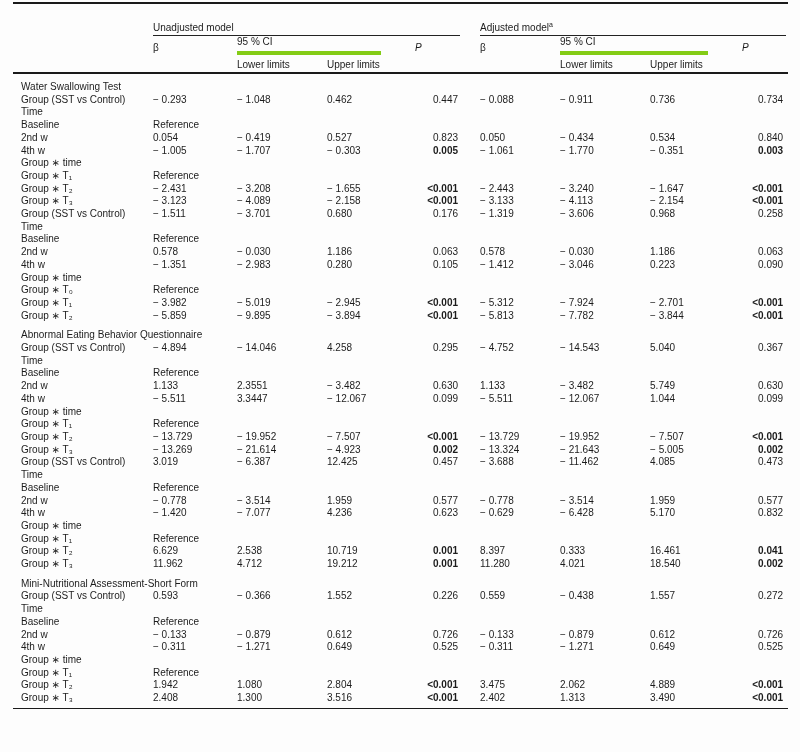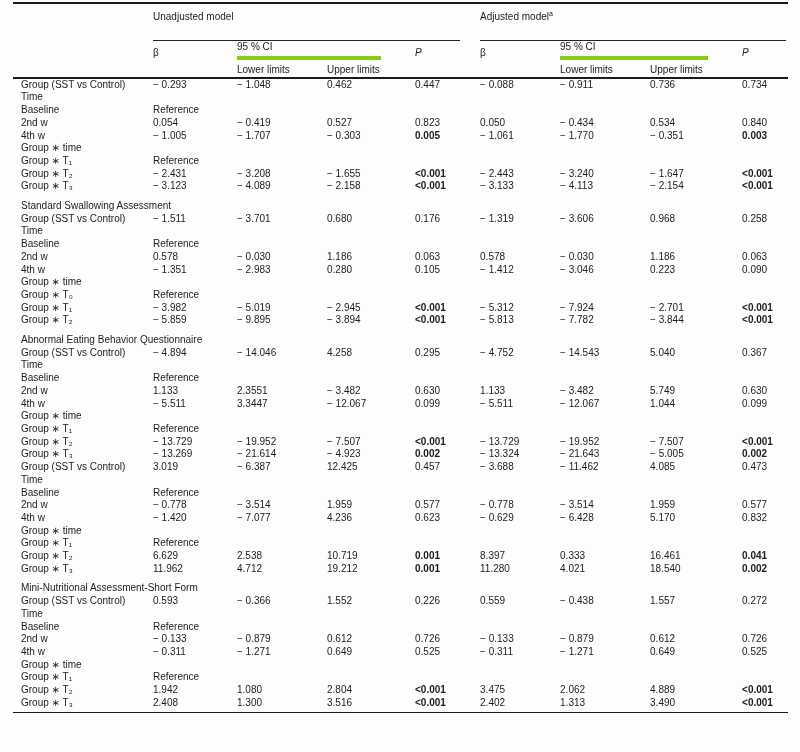--- a/index.html
+++ b/index.html
@@ -11,31 +11,31 @@
   }
   table { border-collapse:collapse; table-layout:fixed; width:775px;
           border-top:2px solid #1a1a1a; }
   th, td {
     font-size:10px; line-height:12.7px; font-weight:normal;
     padding:0; margin:0; text-align:left; vertical-align:bottom;
     white-space:nowrap; overflow:visible;
   }
   
   tr.grp-row th { height:25px; padding-top:7px; }
-  .grp-rule { border-bottom:1.2px solid #222; padding-bottom:16px; }
+  .grp-rule { border-bottom:1.2px solid #222; padding-bottom:0; }
   .grp-rule.u { margin-right:20px; }
   .grp-rule.a { margin-right:2px; }
   tr.cols-row th { height:19px; }
   .ci-rule { border-bottom:4px solid #84cc16; padding-bottom:2px; margin-right:34px; }
   tr.limits-row th { height:17px; border-bottom:2px solid #1a1a1a; }
   .p-head { font-style:italic; }
   
   tbody tr td { height:12.7px; }
   tr.sec td { padding-top:7px; }
-  td.pcell { }
+  td.pcell { text-align:right; }
   td.p1 { padding-right:22px; }
   td.p2 { padding-right:5px; }
   td.lbl { padding-left:8px; }
   .b { font-weight:bold; }
   tbody tr:last-child td { border-bottom:1.6px solid #1a1a1a; padding-bottom:3px; }
   sup { font-size:7px; line-height:0; }
 </style>
 </head>
 <body>
 
@@ -81,20 +81,23 @@
         <th>Lower limits</th>
         <th>Upper limits</th>
         <th></th>
         <th></th>
         <th>Lower limits</th>
         <th>Upper limits</th>
         <th></th>
       </tr>
     </thead>
     <tbody id="table-body">
+        <tr class="sec">
+          <td class="lbl" colspan="9">Water Swallowing Test</td>
+        </tr>
         <tr>
           <td class="lbl">Group (SST vs Control)</td>
           <td>− 0.293</td>
           <td>− 1.048</td>
           <td>0.462</td>
           <td class="pcell p1">0.447</td>
           <td>− 0.088</td>
           <td>− 0.911</td>
           <td>0.736</td>
           <td class="pcell p2">0.734</td>
@@ -150,23 +153,20 @@
           <td class="lbl">Group ∗ T₃</td>
           <td>− 3.123</td>
           <td>− 4.089</td>
           <td>− 2.158</td>
           <td class="pcell p1 b">&lt;0.001</td>
           <td>− 3.133</td>
           <td>− 4.113</td>
           <td>− 2.154</td>
           <td class="pcell p2 b">&lt;0.001</td>
         </tr>
-        <tr class="sec">
-          <td class="lbl" colspan="9">Standard Swallowing Assessment</td>
-        </tr>
         <tr>
           <td class="lbl">Group (SST vs Control)</td>
           <td>− 1.511</td>
           <td>− 3.701</td>
           <td>0.680</td>
           <td class="pcell p1">0.176</td>
           <td>− 1.319</td>
           <td>− 3.606</td>
           <td>0.968</td>
           <td class="pcell p2">0.258</td>

